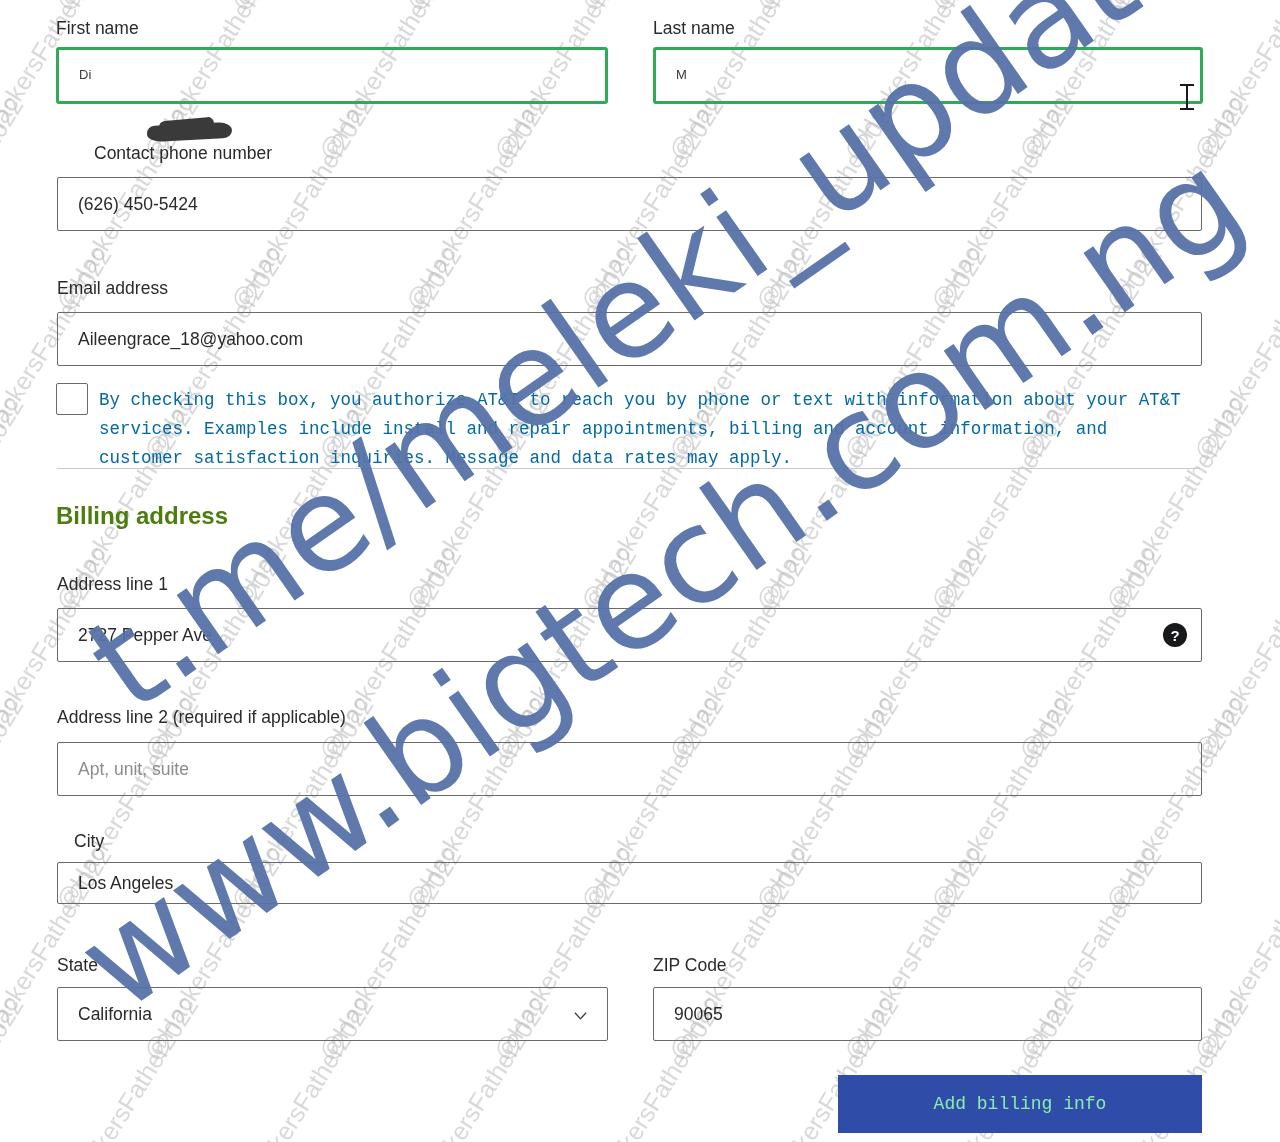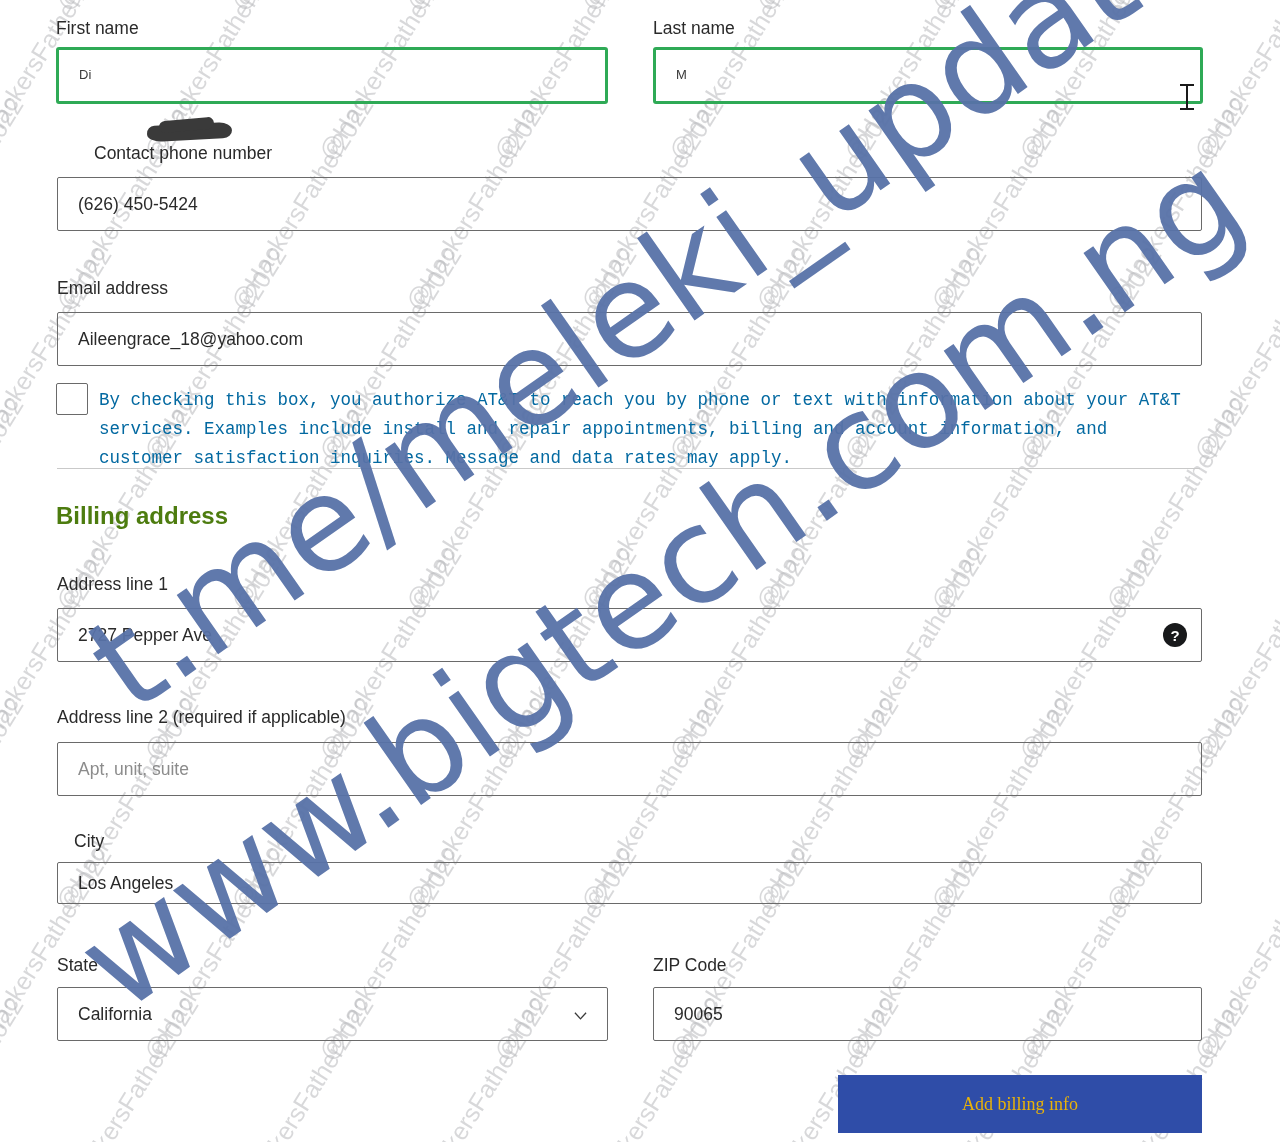--- a/index.html
+++ b/index.html
@@ -200,24 +200,24 @@
     right: 20px; top: 50%;
     margin-top: -4px;
     width: 13px; height: 13px;
   }
 
   .submit-btn {
     position: absolute;
     left: 838px; top: 1075px;
     width: 364px; height: 58px;
     background: #2f4da8;
-    color: #eab308;
+    color: #86efac;
     border: none;
     font-size: 18px;
-    font-family: Liberation Serif, serif;
+    font-family: Liberation Mono, monospace;
     display: flex;
     align-items: center;
     justify-content: center;
     cursor: pointer;
     z-index: 5;
   }
 </style>
 </head>
 <body>
 

